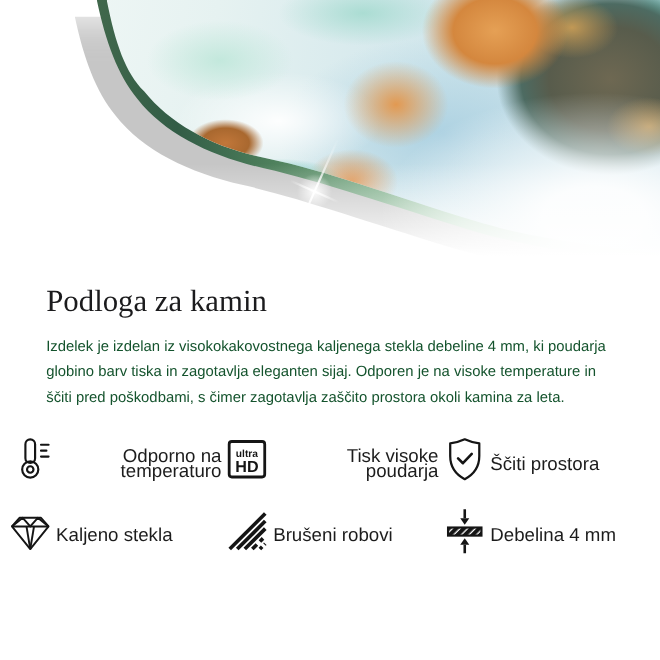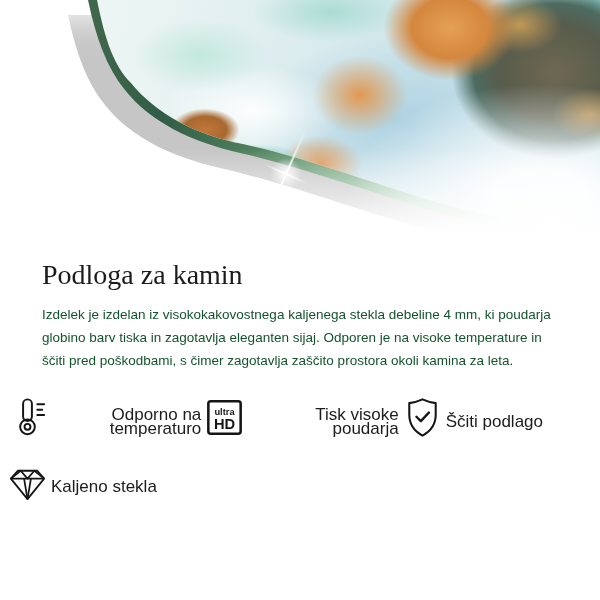--- a/index.html
+++ b/index.html
@@ -119,32 +119,61 @@
       <div class="feature-label">Tisk visoke poudarja</div>
     </div>
 
     <div class="feature">
       <span class="icon">
         <svg viewBox="0 0 48 48" fill="none" stroke="#151515" stroke-width="2.1">
           <path d="M24 5.5 C28.5 7.6 33 8.8 37.5 9.3 V21 C37.5 31 32 38.3 24 42.5 C16 38.3 10.5 31 10.5 21 V9.3 C15 8.8 19.5 7.6 24 5.5 Z" stroke-linejoin="round"></path>
           <path d="M17.8 23.2 L22.3 27.7 L30.5 19" stroke-width="2.4" stroke-linecap="round" stroke-linejoin="round"></path>
         </svg>
       </span>
-      <div class="feature-label">Ščiti podlago</div>
+      <div class="feature-label">Ščiti prostora</div>
     </div>
 
     <div class="feature">
       <span class="icon">
         <svg viewBox="0 0 48 48" fill="none" stroke="#151515" stroke-width="1.8" stroke-linejoin="round">
           <path d="M14 12 H34 L41 20 L24 41 L7 20 Z"></path>
           <path d="M7 20 H41"></path>
           <path d="M7 20 L17 12 L24 20 L31 12 L41 20"></path>
           <path d="M24 41 L20.5 20"></path>
           <path d="M24 41 L27.5 20"></path>
         </svg>
       </span>
       <div class="feature-label">Kaljeno stekla</div>
     </div>
 
+    <div class="feature">
+      <span class="icon">
+        <svg viewBox="0 0 48 48" fill="none" stroke="#151515" stroke-width="3.4">
+          <path d="M8 41 L41 8"></path>
+          <path d="M15 41 L41 15"></path>
+          <path d="M22 41 L41 22"></path>
+          <path d="M29 41 L41 29" stroke-dasharray="6 4 4 3"></path>
+          <path d="M36 41 L41 36" stroke-dasharray="3 3"></path>
+        </svg>
+      </span>
+      <div class="feature-label">Brušeni robovi</div>
+    </div>
 
+    <div class="feature">
+      <span class="icon">
+        <svg viewBox="0 0 48 48" fill="none" stroke="#151515" stroke-width="2.4">
+          <defs>
+            <pattern id="hatch4mm" width="5" height="5" patternUnits="userSpaceOnUse" patternTransform="rotate(45)">
+              <rect width="2.6" height="5" fill="#151515"></rect>
+            </pattern>
+          </defs>
+          <path d="M24 4 V12.5"></path>
+          <path d="M24 18.5 L19.8 12.5 H28.2 Z" fill="#151515" stroke="none"></path>
+          <rect x="8.5" y="21" width="31" height="7.5" fill="url(#hatch4mm)" stroke-width="2"></rect>
+          <path d="M24 45 V37"></path>
+          <path d="M24 31 L19.8 37 H28.2 Z" fill="#151515" stroke="none"></path>
+        </svg>
+      </span>
+      <div class="feature-label">Debelina 4 mm</div>
+    </div>
 
   </div>
 </div>
 
 </body></html>

